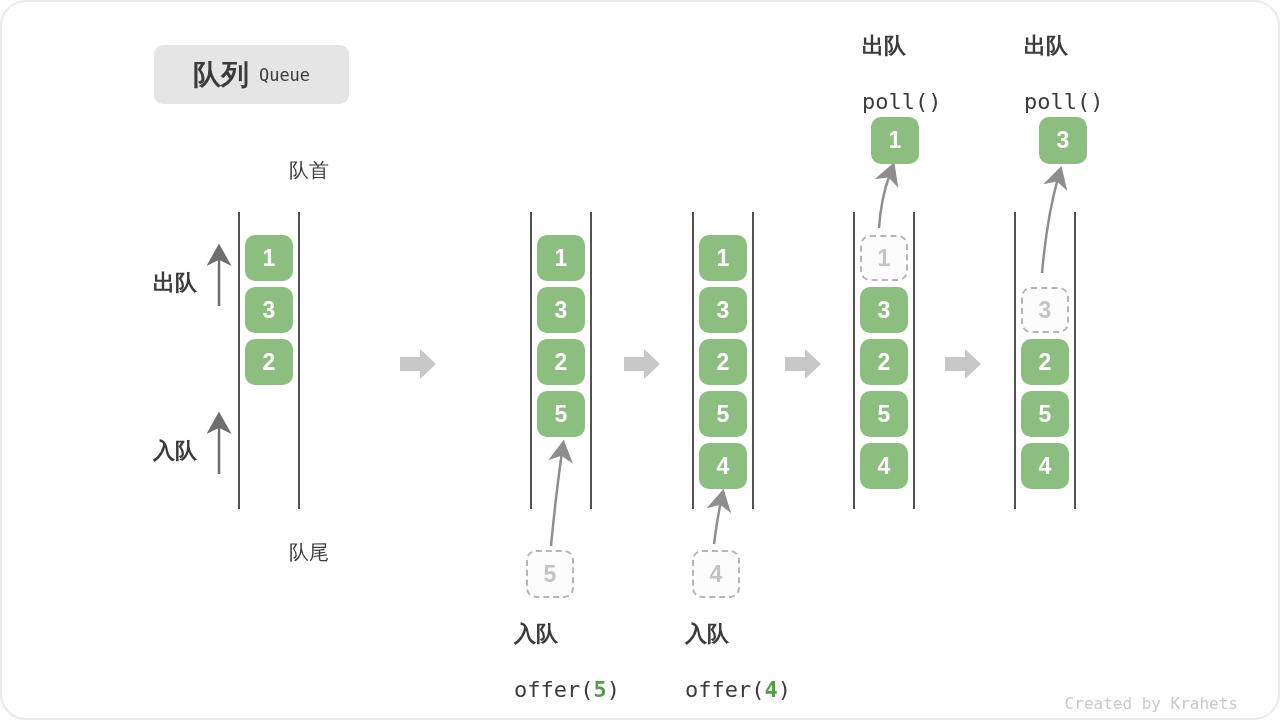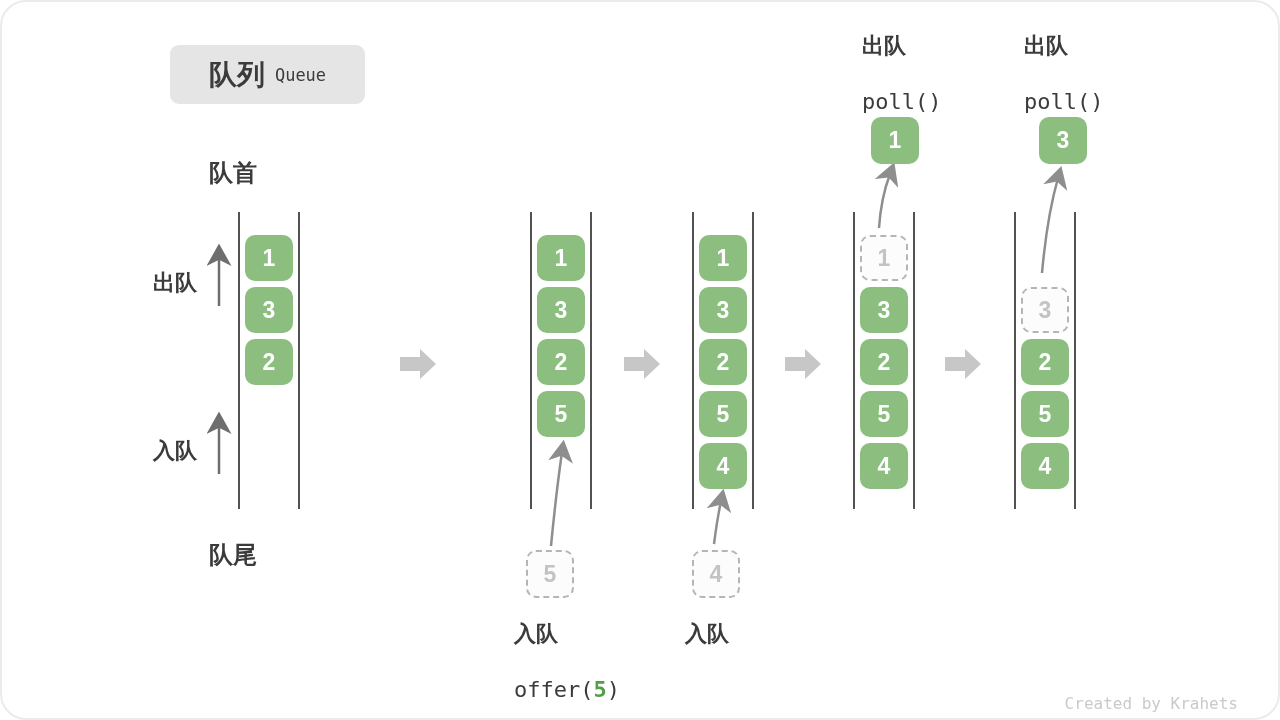--- a/index.html
+++ b/index.html
@@ -10,30 +10,30 @@
     background:#ffffff;
     border:2px solid #ebebeb;
     border-radius:26px;
     overflow:hidden;
     font-family:"Liberation Sans", sans-serif;
     color:var(--text,#3b3b3b);
   }
   .abs{position:absolute;}
   
   .badge{
-    left:168px;top:43px;width:195px;height:59px;
+    left:152px;top:43px;width:195px;height:59px;
     background:var(--badge,#e5e5e5);
     border-radius:9px;
     display:flex;align-items:center;justify-content:center;
     gap:10px;
   }
   .badge .zh{font-size:28px;font-weight:bold;color:var(--text,#3b3b3b);}
   .badge .en{font-size:17px;font-family:"DejaVu Sans Mono",monospace;color:var(--text,#3b3b3b);}
   
-  .endlabel{width:120px;text-align:left;font-size:24px;font-weight:bold;}
+  .endlabel{width:120px;text-align:right;font-size:20px;font-weight:normal;}
   
   .sidelabel{font-size:22px;font-weight:bold;}
   
   .col-cells{top:0;width:48px;height:720px;}
   .cell{
     position:absolute;left:0;width:48px;height:46px;
     box-sizing:border-box;
     border-radius:10px;
     display:flex;align-items:center;justify-content:center;
     font-size:23px;font-weight:bold;
@@ -163,20 +163,21 @@
 
   <div class="abs out-box" style="left:869px;top:115px">1</div>
   <div class="abs out-box" style="left:1037px;top:115px">3</div>
 
   <div class="abs note" style="left:512px;top:614px">
     <div class="zh">入队</div>
     <div class="code"><span>offer(</span><span class="arg">5</span><span>)</span></div>
   </div>
   <div class="abs note" style="left:683px;top:614px">
     <div class="zh">入队</div>
+    <div class="code"><span>offer(</span><span class="arg">4</span><span>)</span></div>
   </div>
 
   <div class="abs note" style="left:860px;top:26px">
     <div class="zh">出队</div>
     <div class="code">poll()</div>
   </div>
   <div class="abs note" style="left:1022px;top:26px">
     <div class="zh">出队</div>
     <div class="code">poll()</div>
   </div>

